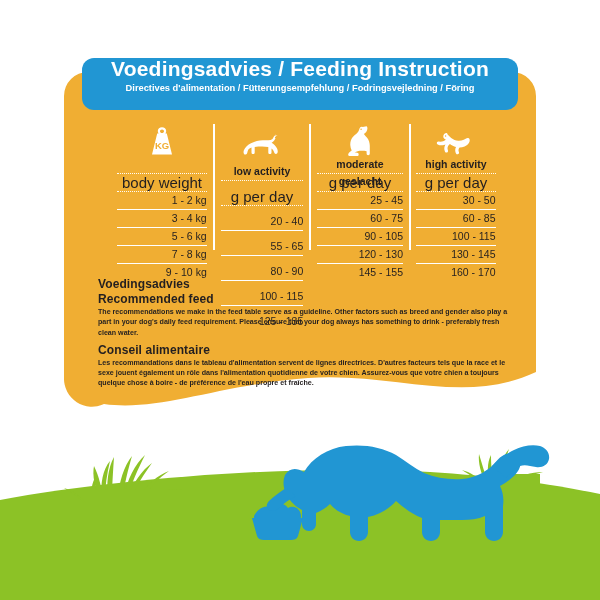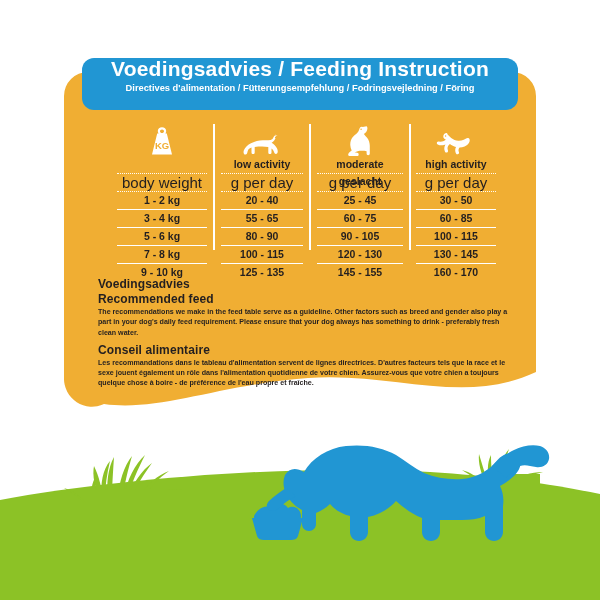--- a/index.html
+++ b/index.html
@@ -63,21 +63,21 @@
     display: flex;
   }
   .col {
     flex: 0 0 auto;
     position: relative;
     display: flex;
     flex-direction: column;
     align-items: center;
   }
   .col.c0 { width: 104px; }
-  .col.c1 { width: 96px; }
+  .col.c1 { width: 96px; gap: 7px; }
   .col.c2 { width: 100px; }
   .col.c3 { width: 92px; }
   .col + .col::before {
     content: "";
     position: absolute;
     left: -1px; top: 2px;
     width: 2px; height: 126px;
     background: #ffffff;
   }
   .icon-cell {
@@ -101,26 +101,26 @@
     font-weight: normal;
     color: #231f20;
     height: 17px;
     line-height: 17px;
     width: 86%;
     text-align: center;
     border-bottom: 1.5px dotted rgba(255,255,255,.95);
   }
   .cell {
     font-size: 10.5px;
-    font-weight: bold;
+    font-weight: normal;
     color: #231f20;
     height: 17px;
     line-height: 17px;
     width: 86%;
-    text-align: center;
+    text-align: right;
     border-bottom: 1.4px solid #ffffff;
   }
   .cell.last { border-bottom: none; }
 
   
   #notes {
     position: absolute;
     left: 34px; top: 205px;
     width: 420px;
   }

